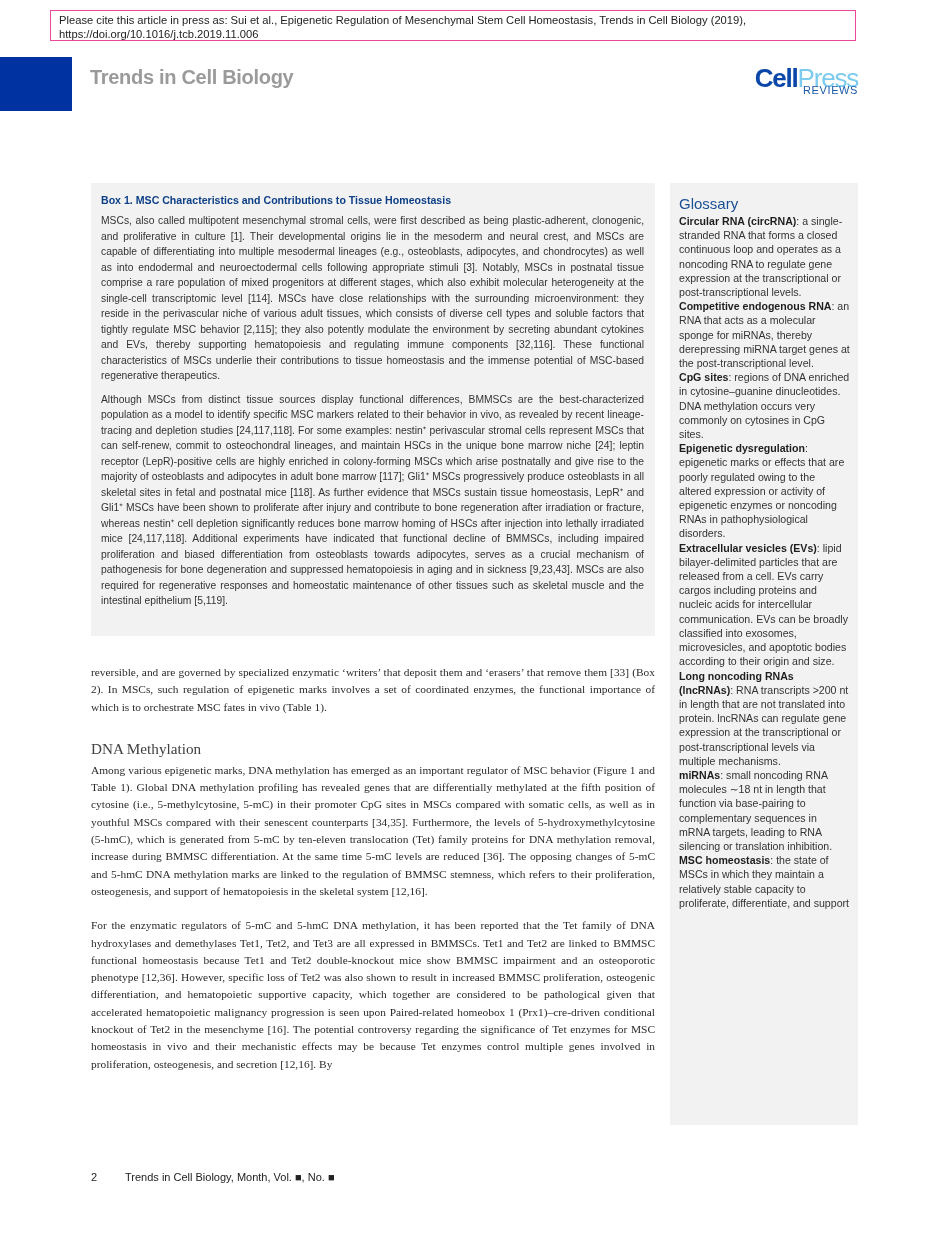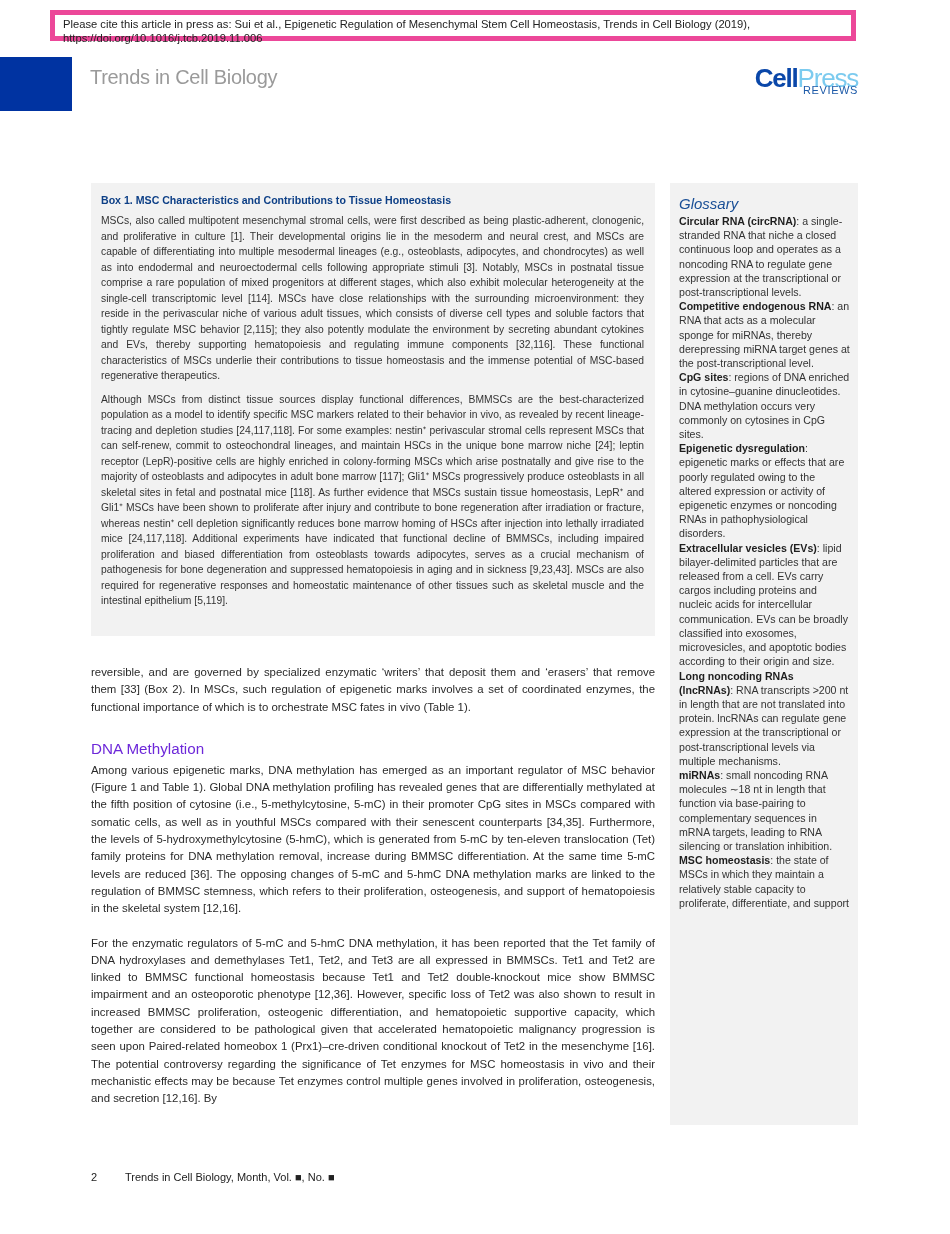--- a/index.html
+++ b/index.html
@@ -1,42 +1,42 @@
 <!DOCTYPE html>
 <html><head>
 <meta charset="utf-8">
 <style>
   html, body { margin: 0; padding: 0; background: #ffffff; }
   body { width: 950px; height: 1234px; position: relative; overflow: hidden;
          font-family: "Liberation Sans", sans-serif; color: #2b2b2b; }
   .cite-box { position: absolute; left: 50px; top: 10px; width: 806px; height: 31px;
-              border: 5px solid #ec4899; padding: 2px 8px; box-sizing: border-box;
+              border: 1px solid #ec4899; padding: 2px 8px; box-sizing: border-box;
               font-size: 11.2px; line-height: 14px; color: #222; }
   .blue-tab { position: absolute; left: 0; top: 57px; width: 72px; height: 54px; background: #0033a1; }
-  .journal-title { position: absolute; left: 90px; top: 66px; font-size: 20px; font-weight: normal;
+  .journal-title { position: absolute; left: 90px; top: 66px; font-size: 20px; font-weight: bold;
                    color: #9a9a9a; letter-spacing: -0.3px; }
   .logo { position: absolute; left: 748px; top: 64px; width: 110px; height: 46px; }
   .logo-main { position: absolute; right: 0; top: 0; font-size: 26px; font-weight: bold; letter-spacing: -1.2px; line-height: 28px; }
   .logo-cell { color: #0a47a9; }
   .logo-press { color: #7ccbef; font-weight: normal; }
   .logo-sub { position: absolute; right: 0; top: 20px; font-size: 11px; color: #1d5aa8; letter-spacing: 0.6px; }
 
   .box1 { position: absolute; left: 91px; top: 183px; width: 564px; height: 453px; background: #f2f2f2;
           padding: 10px 11px 0 10px; box-sizing: border-box; }
   .box1-title { font-size: 10.6px; font-weight: bold; color: #0d3f86; margin: 0 0 6px 0; line-height: 14px; }
   .box1 p { margin: 0 0 8px 0; font-size: 10.3px; line-height: 15.5px; text-align: justify; color: #333; }
 
-  .main { position: absolute; left: 91px; top: 664px; width: 564px; }
+  .main { position: absolute; left: 91px; top: 664px; width: 564px; font-family: Liberation Serif, serif; }
   .main p { margin: 0; font-size: 11.4px; line-height: 17.3px; text-align: justify; color: #2a2a2a; }
   .main p + p { margin-top: 17px; }
-  .section-head { font-size: 15.2px; color: #6d28d9; margin: 24px 0 4px 0; line-height: 18px; }
+  .section-head { font-size: 15.2px; color: #404040; margin: 24px 0 4px 0; line-height: 18px; }
 
   .glossary { position: absolute; left: 670px; top: 183px; width: 188px; height: 942px; background: #f2f2f2;
               padding: 12px 8px 0 9px; box-sizing: border-box; }
-  .glossary-title { font-size: 15px; color: #1a4f96; margin: 0 0 1px 0; line-height: 18px; font-style: italic; }
+  .glossary-title { font-size: 15px; color: #1a4f96; margin: 0 0 1px 0; line-height: 18px; }
   .gl-entry { font-size: 10.6px; line-height: 14.2px; color: #333; margin: 0; }
   .gl-term { font-weight: bold; color: #1e1e1e; }
 
   .footer { position: absolute; left: 91px; top: 1171px; font-size: 11px; color: #222; }
   .footer .page-no { display: inline-block; width: 34px; }
 </style>
 </head>
 <body>
 
 <div class="cite-box">Please cite this article in press as: Sui et al., Epigenetic Regulation of Mesenchymal Stem Cell Homeostasis, Trends in Cell Biology (2019), https://doi.org/10.1016/j.tcb.2019.11.006</div>
@@ -58,21 +58,21 @@
 
 <div class="main">
   <p>reversible, and are governed by specialized enzymatic ‘writers’ that deposit them and ‘erasers’ that remove them [33] (Box 2). In MSCs, such regulation of epigenetic marks involves a set of coordinated enzymes, the functional importance of which is to orchestrate MSC fates in vivo (Table 1).</p>
   <div class="section-head">DNA Methylation</div>
   <p style="margin-top:0">Among various epigenetic marks, DNA methylation has emerged as an important regulator of MSC behavior (Figure 1 and Table 1). Global DNA methylation profiling has revealed genes that are differentially methylated at the fifth position of cytosine (i.e., 5-methylcytosine, 5-mC) in their promoter CpG sites in MSCs compared with somatic cells, as well as in youthful MSCs compared with their senescent counterparts [34,35]. Furthermore, the levels of 5-hydroxymethylcytosine (5-hmC), which is generated from 5-mC by ten-eleven translocation (Tet) family proteins for DNA methylation removal, increase during BMMSC differentiation. At the same time 5-mC levels are reduced [36]. The opposing changes of 5-mC and 5-hmC DNA methylation marks are linked to the regulation of BMMSC stemness, which refers to their proliferation, osteogenesis, and support of hematopoiesis in the skeletal system [12,16].</p>
   <p>For the enzymatic regulators of 5-mC and 5-hmC DNA methylation, it has been reported that the Tet family of DNA hydroxylases and demethylases Tet1, Tet2, and Tet3 are all expressed in BMMSCs. Tet1 and Tet2 are linked to BMMSC functional homeostasis because Tet1 and Tet2 double-knockout mice show BMMSC impairment and an osteoporotic phenotype [12,36]. However, specific loss of Tet2 was also shown to result in increased BMMSC proliferation, osteogenic differentiation, and hematopoietic supportive capacity, which together are considered to be pathological given that accelerated hematopoietic malignancy progression is seen upon Paired-related homeobox 1 (Prx1)–cre-driven conditional knockout of Tet2 in the mesenchyme [16]. The potential controversy regarding the significance of Tet enzymes for MSC homeostasis in vivo and their mechanistic effects may be because Tet enzymes control multiple genes involved in proliferation, osteogenesis, and secretion [12,16]. By</p>
 </div>
 
 <div class="glossary">
   <div class="glossary-title">Glossary</div>
-  <p class="gl-entry"><span class="gl-term">Circular RNA (circRNA)</span><span>: a single-stranded RNA that niche a closed continuous loop and operates as a noncoding RNA to regulate gene expression at the transcriptional or post-transcriptional levels.</span></p>
+  <p class="gl-entry"><span class="gl-term">Circular RNA (circRNA)</span><span>: a single-stranded RNA that forms a closed continuous loop and operates as a noncoding RNA to regulate gene expression at the transcriptional or post-transcriptional levels.</span></p>
   <p class="gl-entry"><span class="gl-term">Competitive endogenous RNA</span><span>: an RNA that acts as a molecular sponge for miRNAs, thereby derepressing miRNA target genes at the post-transcriptional level.</span></p>
   <p class="gl-entry"><span class="gl-term">CpG sites</span><span>: regions of DNA enriched in cytosine–guanine dinucleotides. DNA methylation occurs very commonly on cytosines in CpG sites.</span></p>
   <p class="gl-entry"><span class="gl-term">Epigenetic dysregulation</span><span>: epigenetic marks or effects that are poorly regulated owing to the altered expression or activity of epigenetic enzymes or noncoding RNAs in pathophysiological disorders.</span></p>
   <p class="gl-entry"><span class="gl-term">Extracellular vesicles (EVs)</span><span>: lipid bilayer-delimited particles that are released from a cell. EVs carry cargos including proteins and nucleic acids for intercellular communication. EVs can be broadly classified into exosomes, microvesicles, and apoptotic bodies according to their origin and size.</span></p>
   <p class="gl-entry"><span class="gl-term">Long noncoding RNAs (lncRNAs)</span><span>: RNA transcripts &gt;200 nt in length that are not translated into protein. lncRNAs can regulate gene expression at the transcriptional or post-transcriptional levels via multiple mechanisms.</span></p>
   <p class="gl-entry"><span class="gl-term">miRNAs</span><span>: small noncoding RNA molecules ∼18 nt in length that function via base-pairing to complementary sequences in mRNA targets, leading to RNA silencing or translation inhibition.</span></p>
   <p class="gl-entry"><span class="gl-term">MSC homeostasis</span><span>: the state of MSCs in which they maintain a relatively stable capacity to proliferate, differentiate, and support</span></p>
 </div>
 
 <div class="footer">

